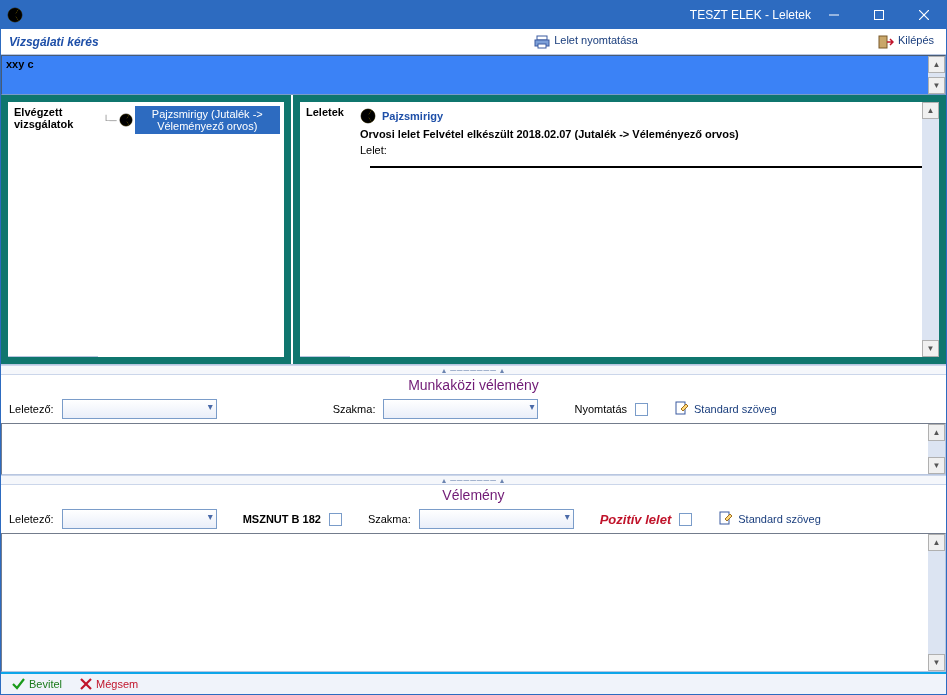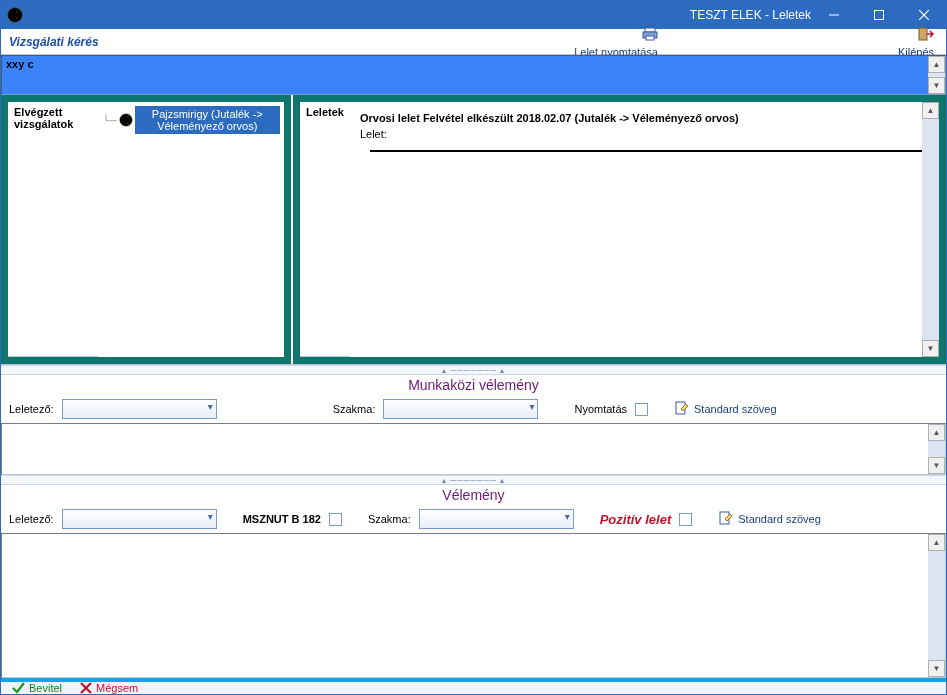--- a/index.html
+++ b/index.html
@@ -6,21 +6,21 @@
   body { background:#fff; }
   .window { width:947px; height:695px; background:#fff; border:1px solid #2d6bc0; display:flex; flex-direction:column; }
   .titlebar { height:28px; background:#2d6bc0; color:#fff; display:flex; align-items:center; padding:0 0 0 6px; }
   .titlebar .radioicon { margin-right:6px; }
   .titlebar .title { flex:1; font-size:12px;text-align:right; }
   .winbtns { display:flex; height:100%; }
   .winbtn { width:45px; height:28px; display:flex; align-items:center; justify-content:center; color:#fff; }
   .toolbar { height:26px; background:#fff; border-bottom:1px solid #b8c6e0; display:flex; align-items:center; padding:0 8px; gap:6px; }
   .toolbar .tb-title { color:#1e4fa8; font-weight:bold; font-size:12px; font-style:italic; flex:0 0 auto; }
   .toolbar .spacer { flex:1; }
-  .tbbtn { display:flex; align-items:flex-end; gap:4px; color:#1a3e7d; cursor:default; padding:2px 4px;flex-direction:column; }
+  .tbbtn { display:flex; align-items:flex-start; gap:4px; color:#1a3e7d; cursor:default; padding:2px 4px; }
   .request-box { height:40px; background:#3b82f6; border:1px inset #7a9cc9; margin:0; position:relative; }
   .request-box .req-text { position:absolute; top:2px; left:4px; font-weight:bold; font-size:11px; color:#000;}
   .req-scroll { position:absolute; right:0; top:0; bottom:0; width:17px; display:flex; flex-direction:column; }
   .sbbtn { flex:0 0 17px; background:#f0f0f0; border:1px solid #b0b0b0; display:flex; align-items:center; justify-content:center; font-size:8px; color:#555;}
   .sbthumb { flex:1; background:#dce4f2; }
   .main-split { display:flex; height:270px; margin:0 ; border-bottom:1px solid #b8c6e0; }
   .panel { border:7px solid #0f766e; background:#fff; display:flex; flex-direction:row; }
   .panel-header { background:#fff; border-bottom:1px solid #b8c6e0; padding:4px 6px; font-weight:bold; font-size:11px; color:#000;}
   .left-panel { width:290px; margin-right:2px; }
   .right-panel { flex:1; position:relative; }
@@ -39,21 +39,21 @@
   .formrow { display:flex; align-items:center; gap:8px; padding:2px 8px 4px 8px; }
   .label { color:#000; }
   .combo { appearance:none; height:20px; border:1px solid #7a9cc9; background:linear-gradient(#fff,#e9eef9); padding:0 18px 0 4px; position:relative; }
   .combo-wrap { position:relative; display:inline-block; }
   .combo-wrap::after { content:"▾"; position:absolute; right:4px; top:2px; color:#4a6aa8; font-size:10px; pointer-events:none;}
   .chk { width:13px; height:13px; border:1px solid #7a9cc9; background:#fff; display:inline-block; }
   .linkbtn { display:flex; align-items:center; gap:4px; color:#1a3e7d; }
   .textarea-box { position:relative; border:1px inset #b8c6e0; background:#fff; }
   .ta { width:100%; height:100%; border:none; resize:none; padding:2px; font-size:11px; }
   .ta-scroll { position:absolute; right:0; top:0; bottom:0; width:17px; display:flex; flex-direction:column; }
-  .footer { height:16px; background:#f0f3fa; border-top:4px solid #0ea5e9; display:flex; align-items:center; gap:18px; padding:0 10px; }
+  .footer { height:22px; background:#f0f3fa; border-top:2px solid #0ea5e9; display:flex; align-items:center; gap:18px; padding:0 10px; }
   .footbtn { display:flex; align-items:center; gap:4px; }
   .red-i { color:#c0142b; font-weight:bold; font-style:italic; font-size:13px;}
   svg { display:block; }
 </style>
 </head>
 <body>
 
 <div class="window">
 
   <div class="titlebar">
@@ -136,20 +136,32 @@
                 <circle cx="8" cy="8" r="1.6" fill="#000"></circle>
               </svg>
             </span>
           <span class="tree-sel">Pajzsmirigy  (Jutalék -&gt; Véleményező orvos)</span>
         </div>
       </div>
     </div>
     <div class="panel right-panel">
       <div class="panel-header">Leletek</div>
       <div class="lelet-body">
+        <div class="lelet-title">
+          <span>
+              <svg width="16" height="16" viewBox="0 0 16 16">
+                <circle cx="8" cy="8" r="7" fill="#ffd400" stroke="#000" stroke-width="0.6"></circle>
+                <path d="M8 8 L8 1 A7 7 0 0 1 14.06 11.5 Z" fill="#000" transform="rotate(30 8 8)"></path>
+                <path d="M8 8 L8 1 A7 7 0 0 1 14.06 11.5 Z" fill="#000" transform="rotate(150 8 8)"></path>
+                <path d="M8 8 L8 1 A7 7 0 0 1 14.06 11.5 Z" fill="#000" transform="rotate(270 8 8)"></path>
+                <circle cx="8" cy="8" r="1.6" fill="#000"></circle>
+              </svg>
+            </span>
+          <span>Pajzsmirigy</span>
+        </div>
         <div class="lelet-meta">Orvosi lelet    Felvétel elkészült 2018.02.07   (Jutalék -&gt; Véleményező orvos)</div>
         <div class="lelet-label">Lelet:</div>
         <div class="lelet-hr"></div>
         <div class="right-scroll">
           <div class="sbbtn">▲</div>
           <div class="sbthumb"></div>
           <div class="sbbtn">▼</div>
         </div>
       </div>
     </div>

